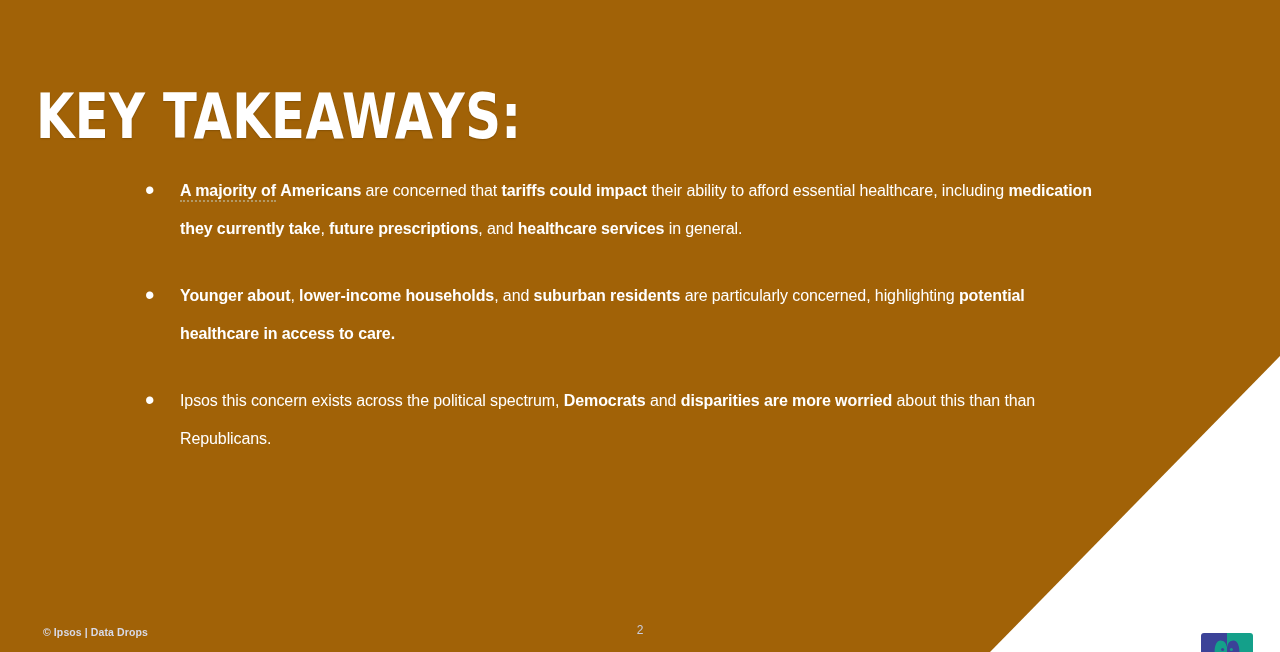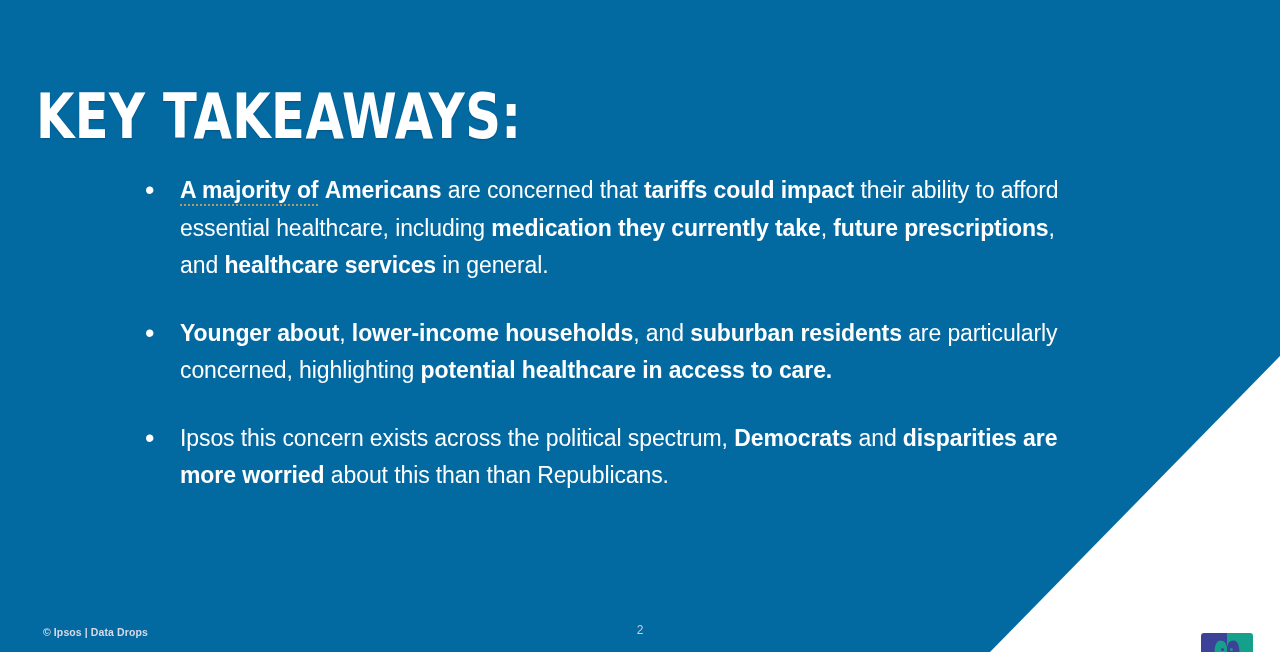--- a/index.html
+++ b/index.html
@@ -10,21 +10,21 @@
     width: 1280px;
     height: 652px;
     overflow: hidden;
     font-family: "Liberation Sans", sans-serif;
     background: #191d56;
   }
   #slide {
     position: relative;
     width: 1280px;
     height: 652px;
-    background: #0369a1;
+    background: #a16207;
     overflow: hidden;
   }
 
   
   #corner-wedge {
     position: absolute;
     right: 0;
     bottom: 0;
     width: 290px;
     height: 296px;
@@ -71,21 +71,21 @@
     font-size: 27px;
     line-height: 37.5px;
     text-align: left;
     padding-left: 7px;
     box-sizing: border-box;
     user-select: none;
   }
   .bullet-text {
     flex: 1 1 auto;
     color: #ffffff;
-    font-size: 23px;
+    font-size: 16px;
     line-height: 37.5px;
     font-weight: 400;
     letter-spacing: -0.1px;
   }
   .bullet-text b {
     font-weight: 700;
   }
   
   .squiggle {
     border-bottom: 2px dotted #b39a68;

